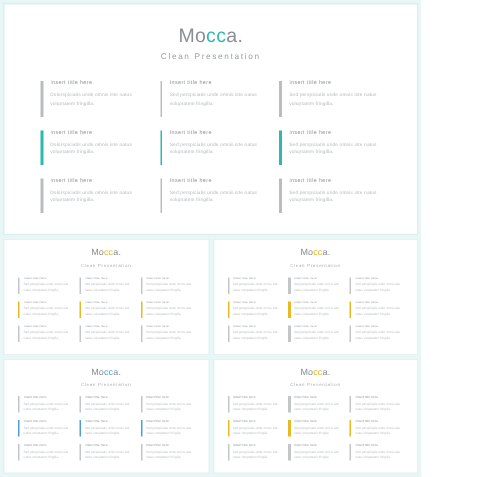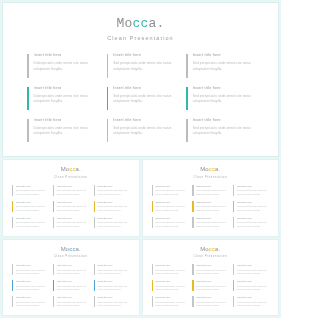--- a/index.html
+++ b/index.html
@@ -40,21 +40,20 @@
   }
 
   .brand {
     text-align: center;
     font-size: 13px;
     letter-spacing: 0.2px;
     color: #8a8f93;
     font-weight: 400;
     line-height: 1.1;
     margin-top: 2px;
-    font-family: Liberation Mono, monospace;
   }
   .brand .accent { color: #2fb9ae; }
   .brand .dot { color: #8a8f93; }
 
   .subtitle {
     text-align: center;
     font-size: 5.5px;
     letter-spacing: 1.1px;
     color: #9aa0a4;
     margin-top: 4px;

